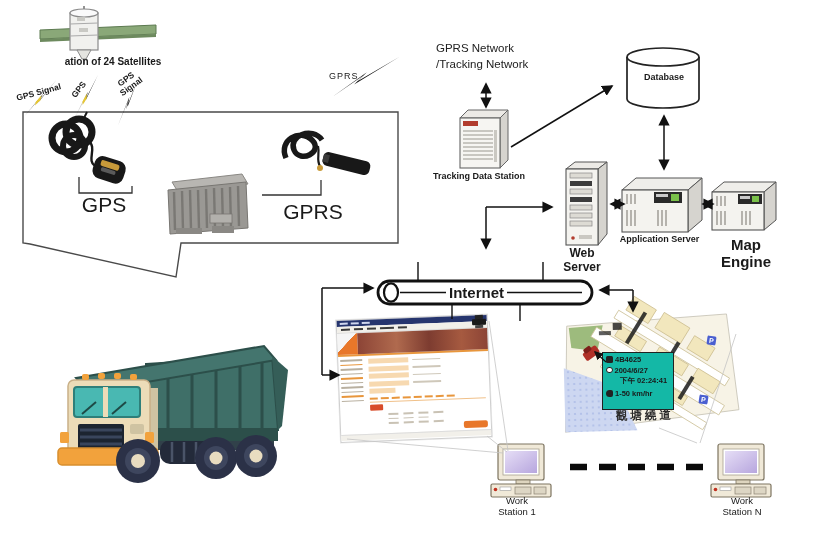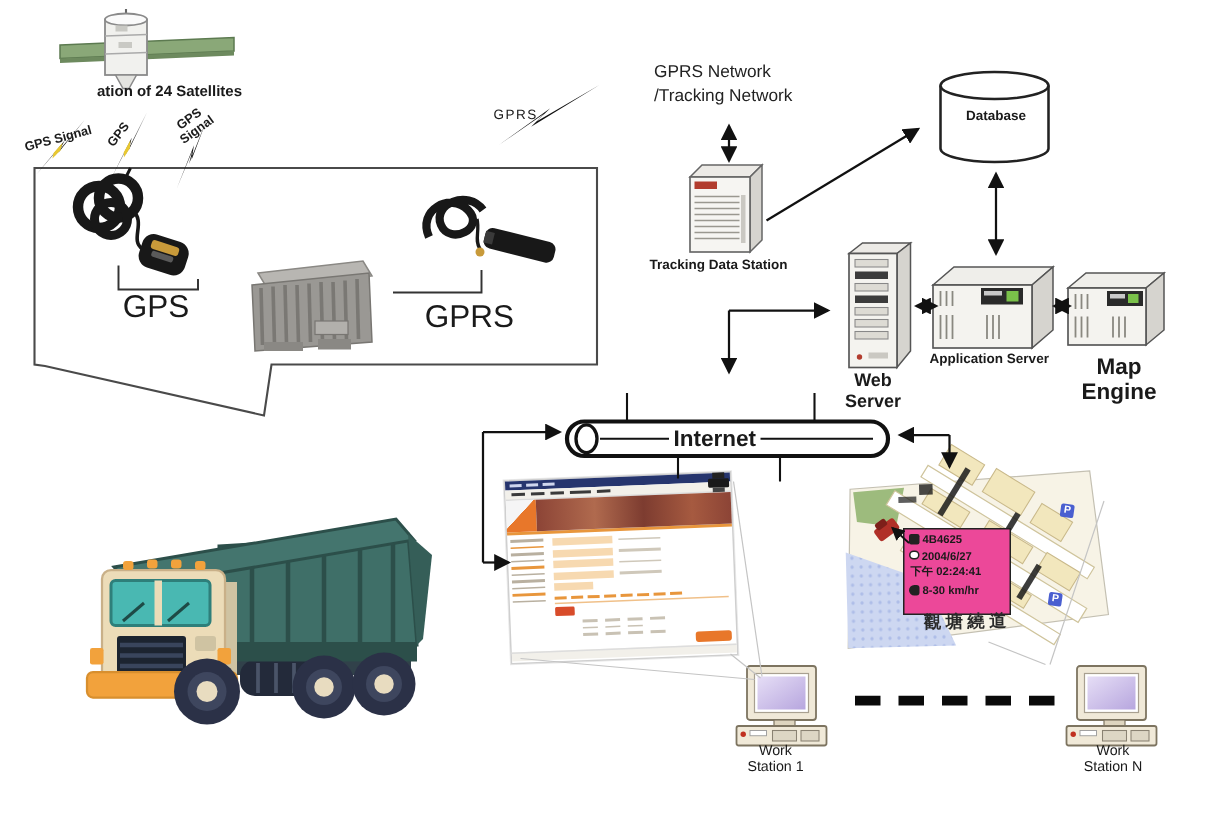--- a/index.html
+++ b/index.html
@@ -33,21 +33,21 @@
   #browser .redbtn{width:13px;height:6px;background:#d84c2a;border-radius:1px;margin-top:2px;}
   #browser .grow{display:flex;gap:5px;margin-top:3px;margin-left:18px;}
   #browser .grow i{display:block;width:10px;height:1.5px;background:#c9c2b4;}
   #browser .obtn{position:absolute;right:3px;bottom:2px;width:24px;height:7px;background:#e8772a;border-radius:2px;}
   #browser .statusbar{height:5px;background:#f2f0ea;border-top:1px solid #ddd;}
   #printer{position:absolute;left:472px;top:315px;width:14px;height:13px;transform:rotate(-2deg);}
   #printer .p1{position:absolute;left:3px;top:0;width:8px;height:4px;background:#222;}
   #printer .p2{position:absolute;left:0;top:4px;width:14px;height:6px;background:#1a1a1a;border-radius:1px;}
   #printer .p3{position:absolute;left:3px;top:10px;width:8px;height:3px;background:#444;}
   
-  .pbox{position:absolute;left:602px;top:352px;width:72px;height:58px;background:#ec4899;
+  .pbox{position:absolute;left:602px;top:352px;width:72px;height:58px;background:#14b8a6;
         border:1.6px solid #222;padding:2px 3px;box-sizing:border-box;}
   .prow{display:flex;align-items:center;gap:2px;font-size:7.5px;font-weight:bold;color:#1a1a1a;margin-bottom:1.5px;white-space:nowrap;}
   .pic{display:inline-block;width:7px;height:7px;background:#222;border-radius:1.5px;flex:0 0 auto;}
   .pic.clock{background:#fff;border:1.6px solid #222;border-radius:50%;width:4.5px;height:4.5px;}
   .ppark{position:absolute;width:9px;height:9px;background:#4a5fd0;color:#fff;font-size:7px;font-weight:bold;
          text-align:center;line-height:9px;border-radius:1.5px;font-family:"Liberation Sans",sans-serif;}
 </style>
 </head>
 <body>
 
@@ -428,26 +428,26 @@
 
   <div class="pbox">
     <div class="prow">
         <span class="pic"></span>
       <span>4B4625</span>
       </div>
     <div class="prow">
         <span class="pic clock"></span>
       <span>2004/6/27</span>
       </div>
-    <div class="prow" style="margin-left:1px">
+    <div class="prow" style="margin-left:14px">
         <span>下午 02:24:41</span>
       </div>
     <div class="prow" style="margin-top:3px">
         <span class="pic" style="border-radius:50% 2px 2px 50%;"></span>
-      <span>8-30 km/hr</span>
+      <span>1-50 km/hr</span>
       </div>
   </div>
 
   <div class="lbl ctr bold" style="left:48px;top:56px;width:130px;font-size:10px;">ation of 24 Satellites</div>
 
   <div class="lbl bold" style="left:16px;top:88px;font-size:8.5px;transform:rotate(-15deg);">GPS Signal</div>
   <div class="lbl bold" style="left:70px;top:94px;font-size:8.5px;transform:rotate(-52deg);transform-origin:0 0;">GPS</div>
   <div class="lbl bold ctr" style="left:116px;top:74px;font-size:8.5px;line-height:9px;transform:rotate(-36deg);">
     <div>GPS</div>
     <div>Signal</div>

